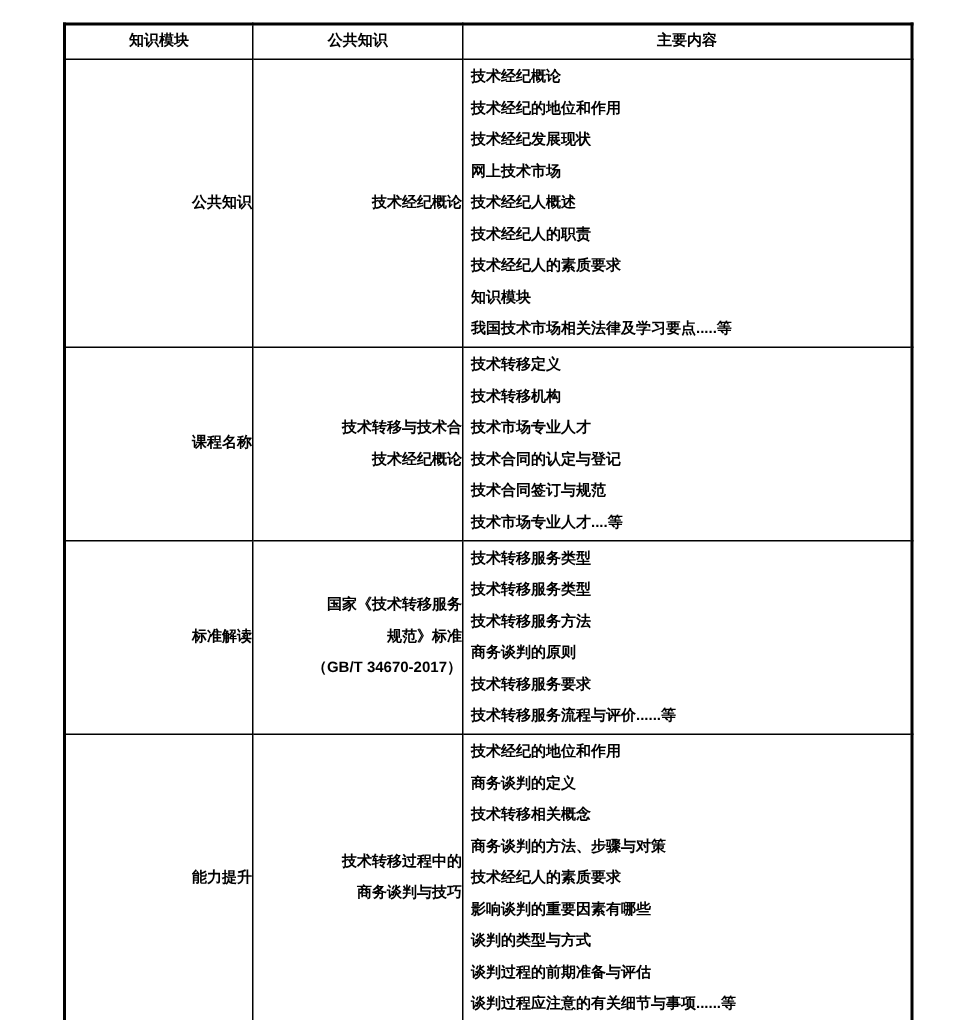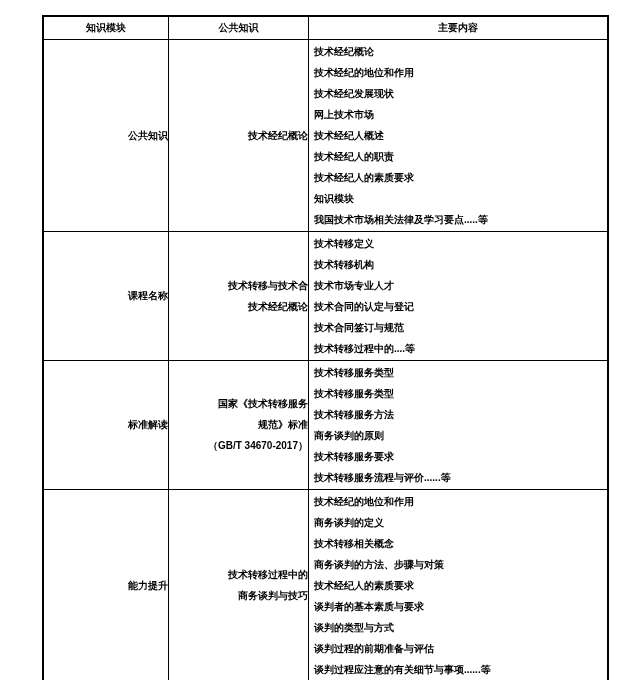--- a/index.html
+++ b/index.html
@@ -93,21 +93,21 @@
     <td class="course-cell">
           <div>技术转移与技术合</div>
           <div>技术经纪概论</div>
         </td>
     <td class="content-cell">
           <div>技术转移定义</div>
           <div>技术转移机构</div>
           <div>技术市场专业人才</div>
           <div>技术合同的认定与登记</div>
           <div>技术合同签订与规范</div>
-          <div>技术转移过程中的....等</div>
+          <div>技术市场专业人才....等</div>
         </td>
   </tr>
       <tr>
     <td class="module-cell">标准解读</td>
     <td class="course-cell">
           <div>国家《技术转移服务</div>
           <div>规范》标准</div>
           <div>（GB/T 34670-2017）</div>
         </td>
     <td class="content-cell">
@@ -124,20 +124,20 @@
     <td class="course-cell">
           <div>技术转移过程中的</div>
           <div>商务谈判与技巧</div>
         </td>
     <td class="content-cell">
           <div>技术经纪的地位和作用</div>
           <div>商务谈判的定义</div>
           <div>技术转移相关概念</div>
           <div>商务谈判的方法、步骤与对策</div>
           <div>技术经纪人的素质要求</div>
-          <div>谈判者的基本素质与要求</div>
+          <div>影响谈判的重要因素有哪些</div>
           <div>谈判的类型与方式</div>
           <div>谈判过程的前期准备与评估</div>
           <div>谈判过程应注意的有关细节与事项......等</div>
         </td>
   </tr>
     </tbody>
 </table>
 
 </body></html>

